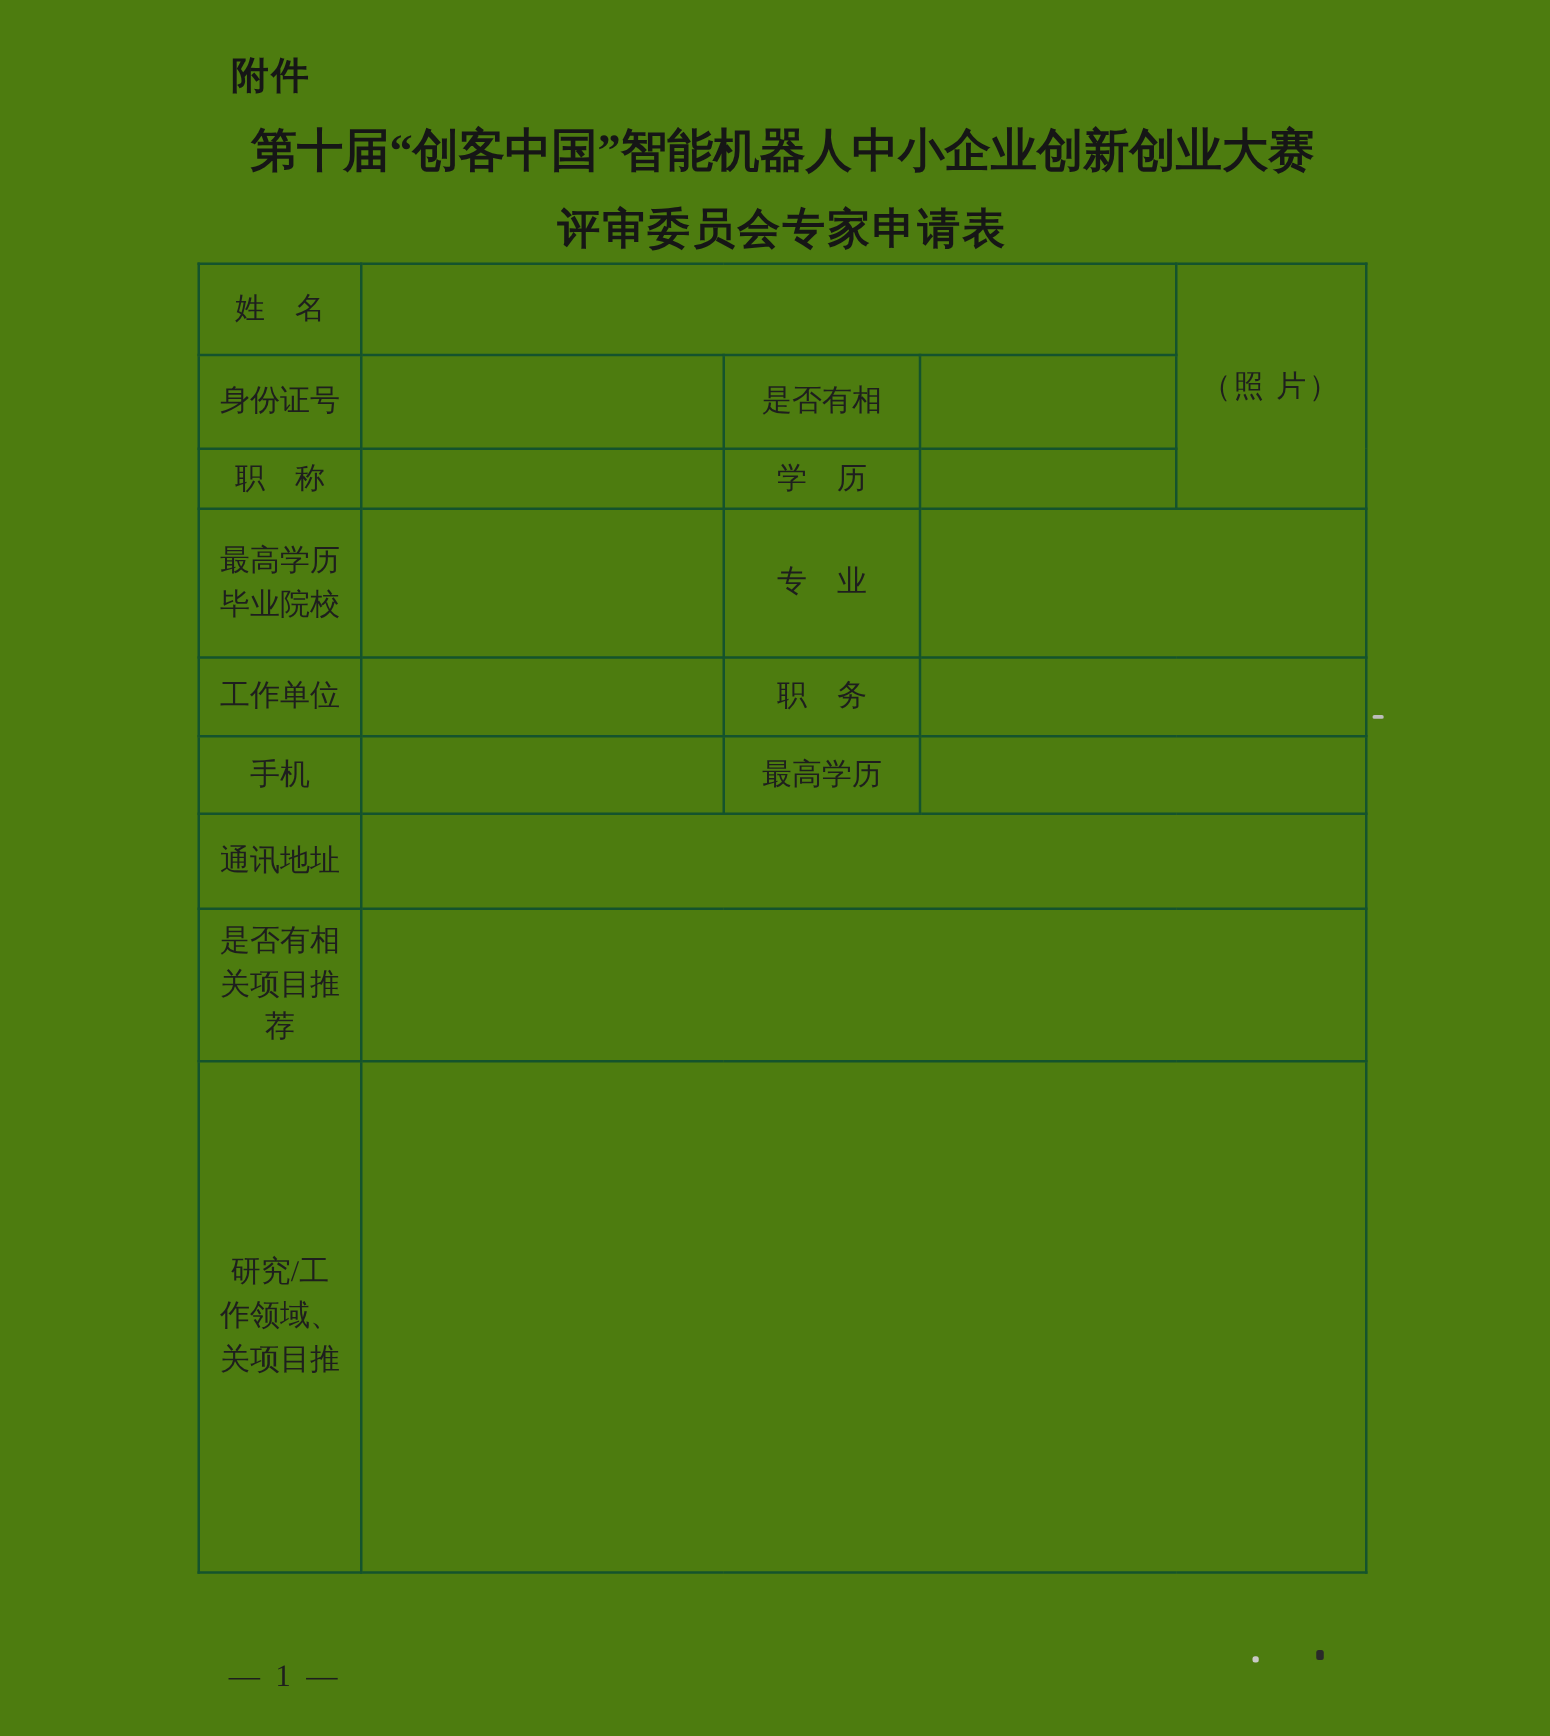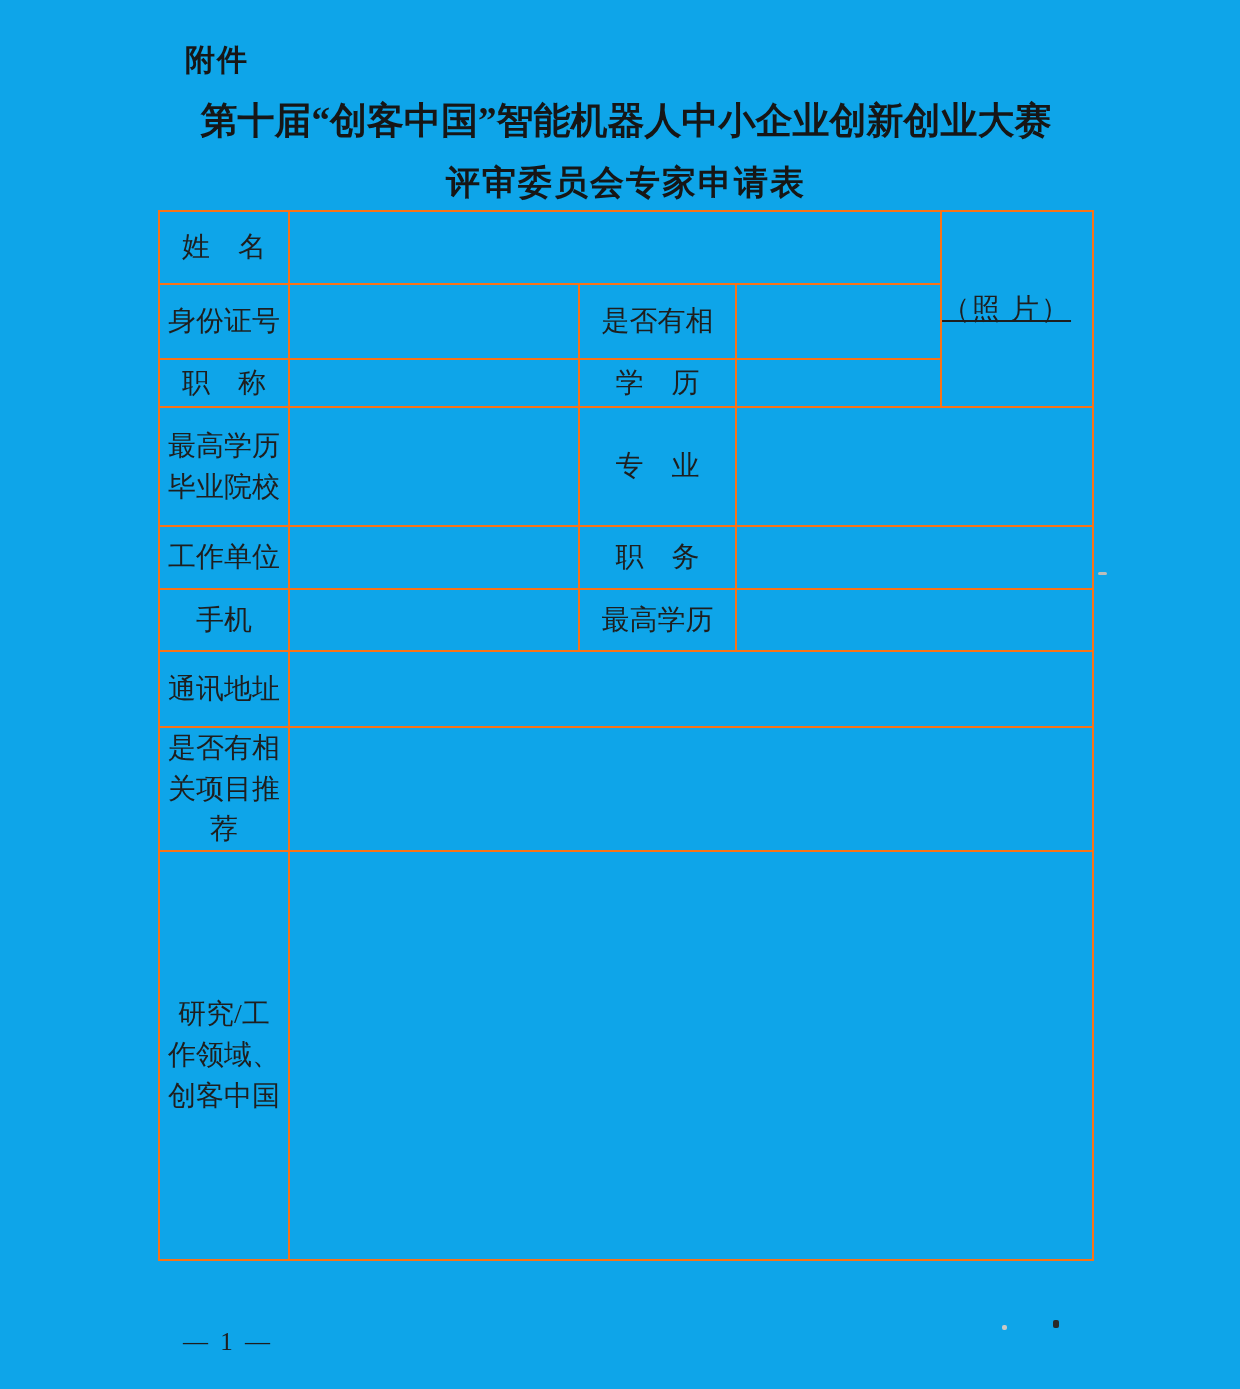--- a/index.html
+++ b/index.html
@@ -4,21 +4,21 @@
 <style>
   html, body {
     margin: 0;
     padding: 0;
     background: #ffffff;
   }
   .page {
     position: relative;
     width: 1240px;
     height: 1389px;
-    background: #0ea5e9;
+    background: #4d7c0f;
     font-family: "Liberation Serif", "DejaVu Serif", serif;
     color: #1c1c1c;
     overflow: hidden;
   }
   .attachment {
     position: absolute;
     left: 185px;
     top: 40px;
     font-size: 30px;
     font-weight: 700;
@@ -50,37 +50,36 @@
   }
   table.form {
     position: absolute;
     left: 158px;
     top: 210px;
     width: 934px;
     border-collapse: collapse;
     table-layout: fixed;
   }
   table.form td {
-    border: 2px solid #f97316;
+    border: 2px solid #14532d;
     padding: 0;
     vertical-align: middle;
-    font-size: 28px;
+    font-size: 24px;
     color: #1e1e1e;
   }
   td.label {
     text-align: center;
     white-space: pre-line;
     line-height: 1.45;
   }
   td.photo {
-    text-align: left;
+    text-align: center;
     font-size: 21px;
     letter-spacing: 2px;
     color: #242424;
-    text-decoration: underline;
   }
   td.value {
     background: transparent;
   }
   .page-number {
     position: absolute;
     left: 183px;
     top: 1328px;
     font-size: 25px;
     letter-spacing: 3px;
@@ -164,21 +163,21 @@
     <tr style="height:122px">
       <td class="label">是否有相
 关项目推
 荐</td>
       <td class="value" colspan="4"></td>
     </tr>
 
     <tr style="height:409px">
       <td class="label">研究/工
 作领域、
-创客中国</td>
+关项目推</td>
       <td class="value" colspan="4"></td>
     </tr>
   </tbody>
     </table>
 
   <div class="page-number">— 1 —</div>
 
   <div class="speck speck-a"></div>
   <div class="speck speck-b"></div>
   <div class="speck speck-c"></div>

